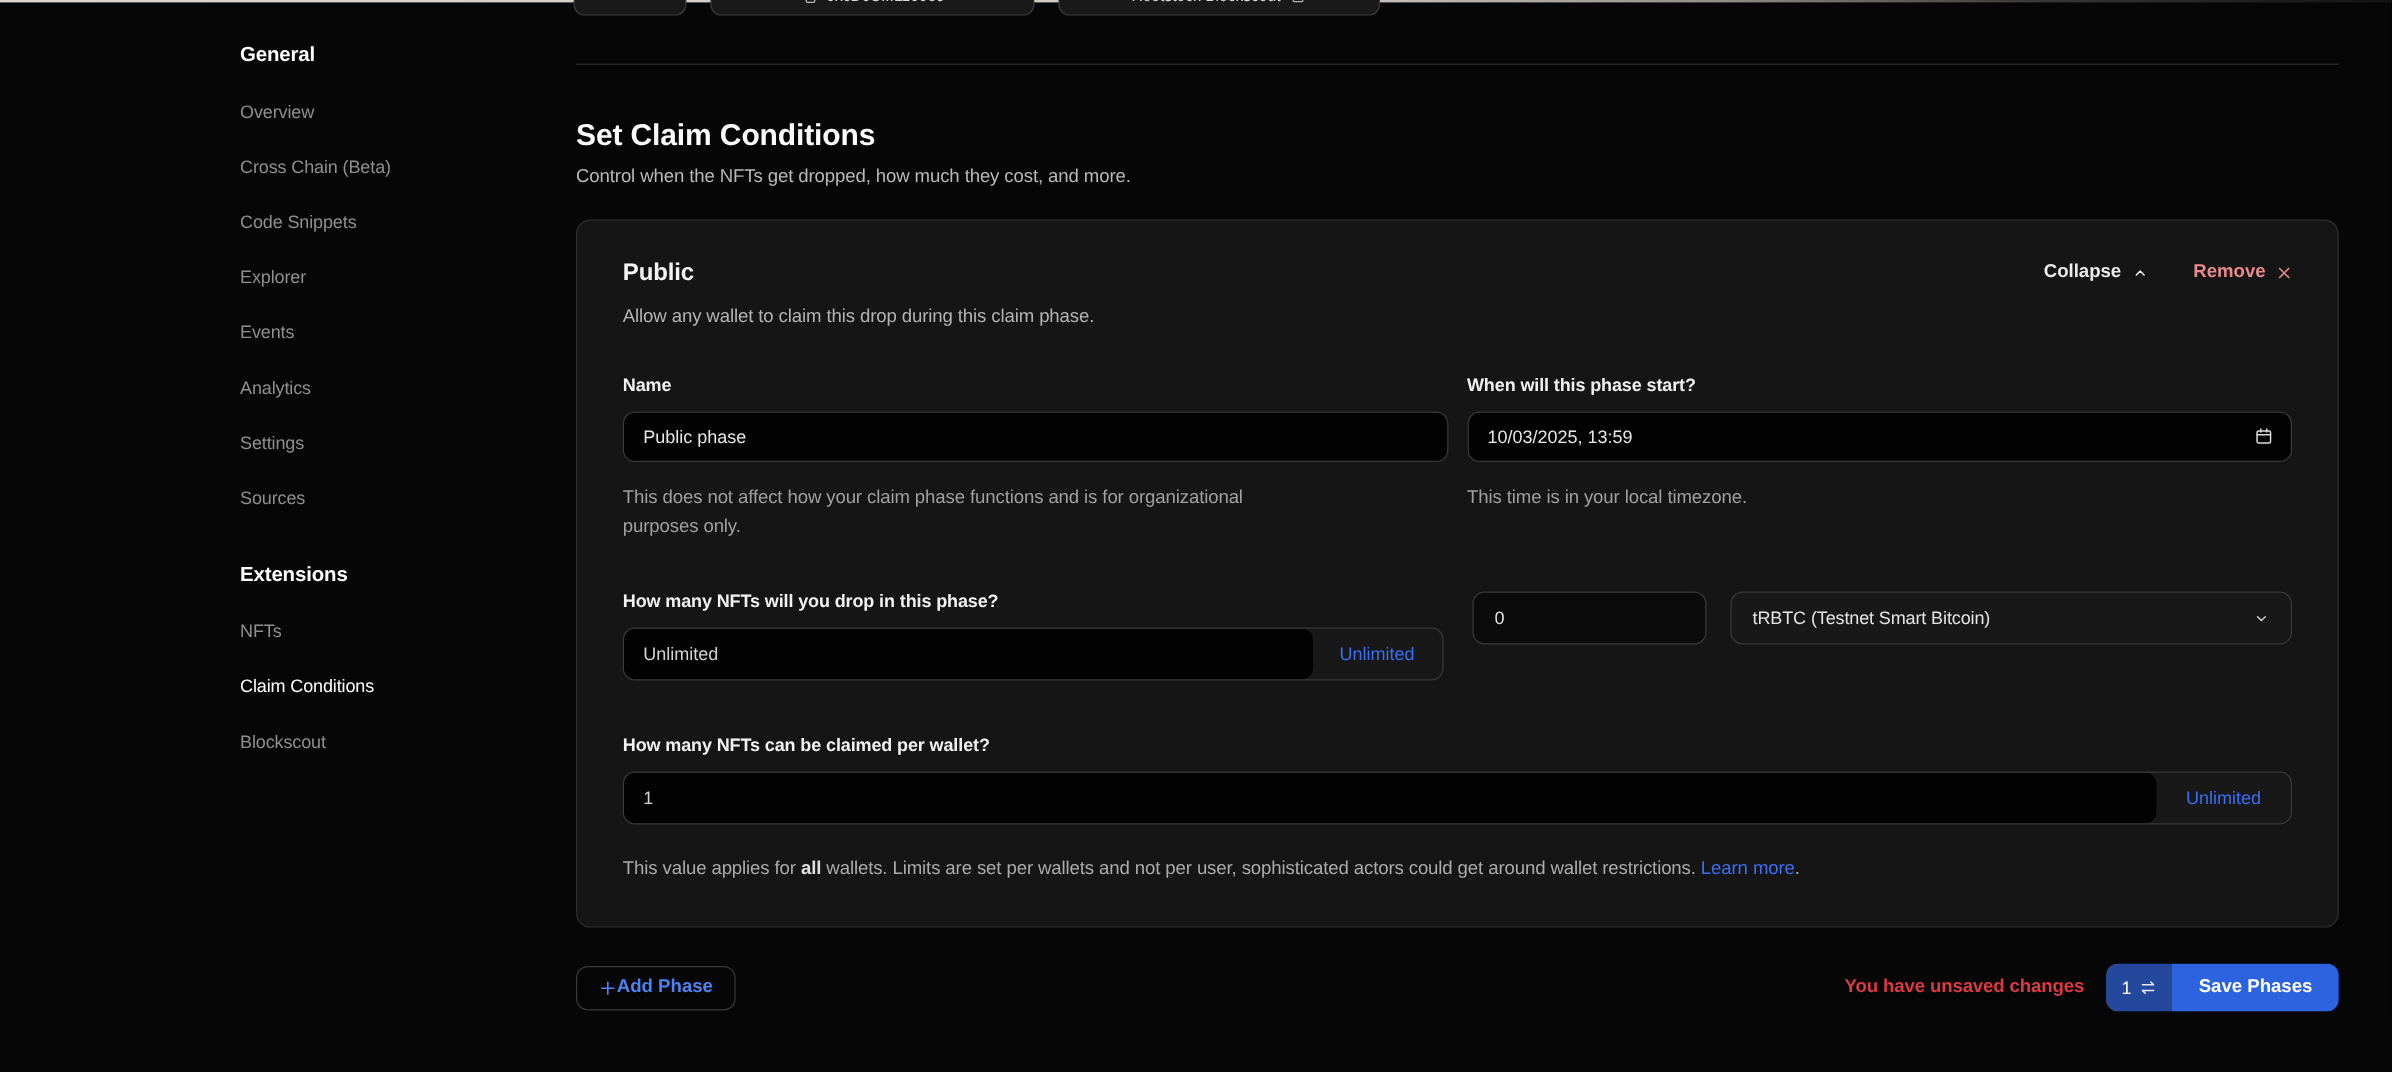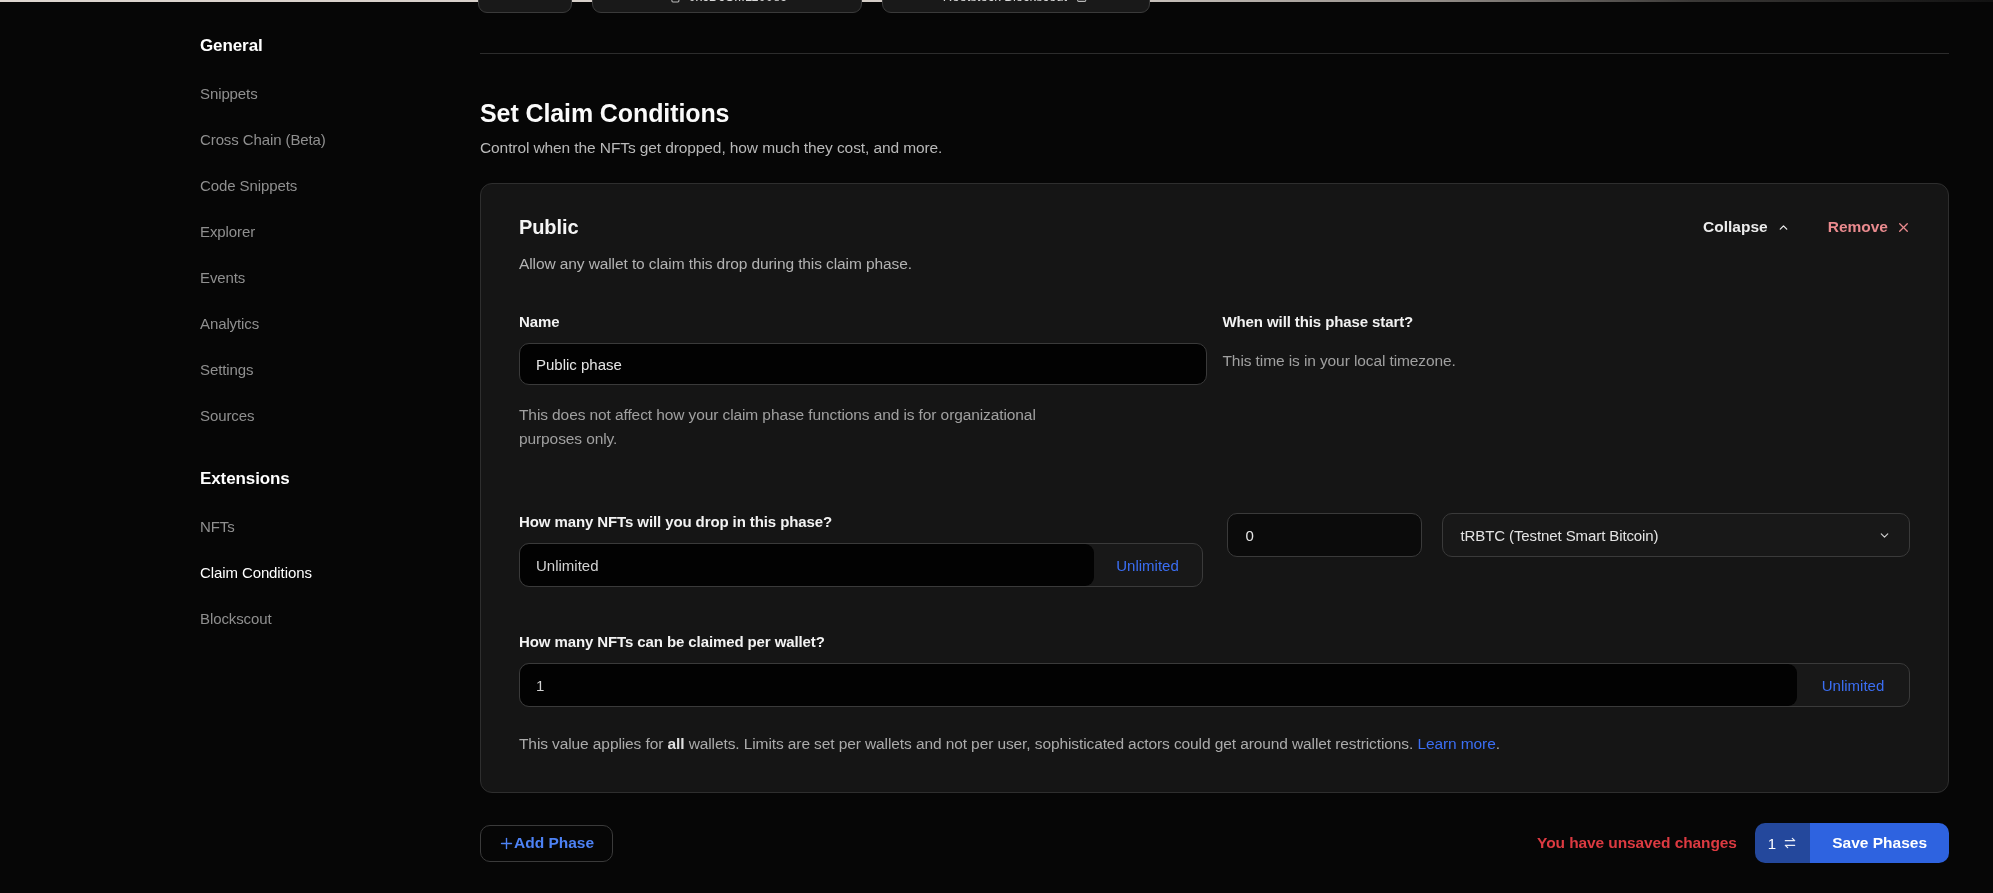--- a/index.html
+++ b/index.html
@@ -37,21 +37,21 @@
   .phase-title { font-size:20px; font-weight:700; color:#f5f5f5; }
   .phase-desc { margin-top:16px; font-size:15.5px; color:#b3b3b3; }
   .head-actions { display:flex; align-items:center; gap:38px; padding-top:2px; }
   .txt-btn { display:flex; align-items:center; gap:9px; background:none; border:none; cursor:pointer;
     font-family:inherit; font-size:15.5px; font-weight:600; color:#ececec; }
   .txt-btn.remove { color:#e98a8e; }
   .txt-btn svg { flex:none; }
 
   .grid2 { display:grid; grid-template-columns:1fr 1fr; column-gap:24px; }
   .row1 { margin-top:40px;gap:16px; }
-  .row2 { margin-top:62px; }
+  .row2 { margin-top:42px; }
   .row3 { margin-top:46px; }
   .f-label { display:block; font-size:15px; font-weight:700; color:#f2f2f2; line-height:18px; margin-bottom:12px; }
   .f-input { width:100%; height:42px; background:#020202; border:1px solid #3a3a3a; border-radius:10px;
     padding:0 16px; color:#e6e6e6; font-size:15px; font-family:inherit; outline:none; }
   .f-helper { margin-top:18px; font-size:15.5px; line-height:24px; color:#a0a0a0; }
   .helper-narrow { max-width:560px; }
 
   .date-wrap { position:relative; }
   .date-wrap .f-input { padding-right:52px; }
   .cal-icon { position:absolute; right:16px; top:13px; }
@@ -111,21 +111,21 @@
     <svg width="13" height="13" viewBox="0 0 24 24" fill="none" stroke-width="2">
       <path d="M18 13v6a2 2 0 0 1-2 2H5a2 2 0 0 1-2-2V8a2 2 0 0 1 2-2h6"></path>
         <polyline points="15 3 21 3 21 9"></polyline>
         <line x1="10" y1="14" x2="21" y2="3"></line>
     </svg>
   </button>
 
   <nav class="sidebar">
     <div class="side-heading">General</div>
     <ul class="side-list">
-      <li><a class="side-link">Snippets</a></li>
+      <li><a class="side-link">Overview</a></li>
       <li><a class="side-link">Cross Chain (Beta)</a></li>
       <li><a class="side-link">Code Snippets</a></li>
       <li><a class="side-link">Explorer</a></li>
       <li><a class="side-link">Events</a></li>
       <li><a class="side-link">Analytics</a></li>
       <li><a class="side-link">Settings</a></li>
       <li><a class="side-link">Sources</a></li>
     </ul>
     <div class="side-heading side-sec2">Extensions</div>
     <ul class="side-list">
@@ -165,20 +165,29 @@
       </div>
 
       <div class="grid2 row1">
         <div>
           <label class="f-label">Name</label>
           <input class="f-input" type="text" value="Public phase" style="">
           <p class="f-helper helper-narrow">This does not affect how your claim phase functions and is for organizational purposes only.</p>
         </div>
         <div>
           <label class="f-label">When will this phase start?</label>
+          <div class="date-wrap">
+            <input class="f-input" type="text" value="10/03/2025, 13:59" style="">
+            <svg class="cal-icon" width="15" height="15" viewBox="0 0 24 24" fill="none" stroke="#dcdcdc" stroke-width="2" stroke-linecap="round">
+              <rect x="3" y="5" width="18" height="16" rx="2"></rect>
+                <line x1="8" y1="2.5" x2="8" y2="6.5"></line>
+                <line x1="16" y1="2.5" x2="16" y2="6.5"></line>
+                <line x1="3" y1="10" x2="21" y2="10"></line>
+            </svg>
+          </div>
           <p class="f-helper">This time is in your local timezone.</p>
         </div>
       </div>
 
       <div class="grid2 row2">
         <div>
           <label class="f-label">How many NFTs will you drop in this phase?</label>
           <div class="group">
             <input type="text" value="Unlimited" style="">
             <button class="addon addon-sm">Unlimited</button>

